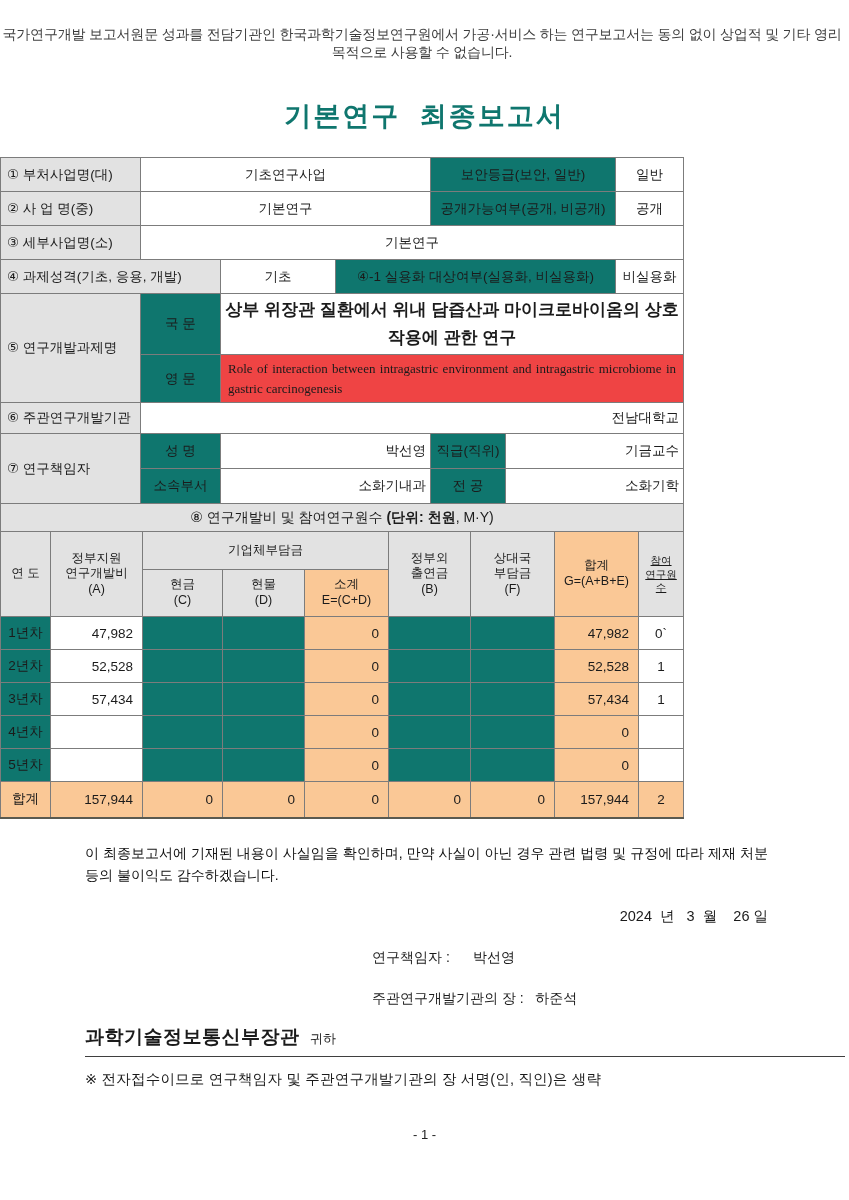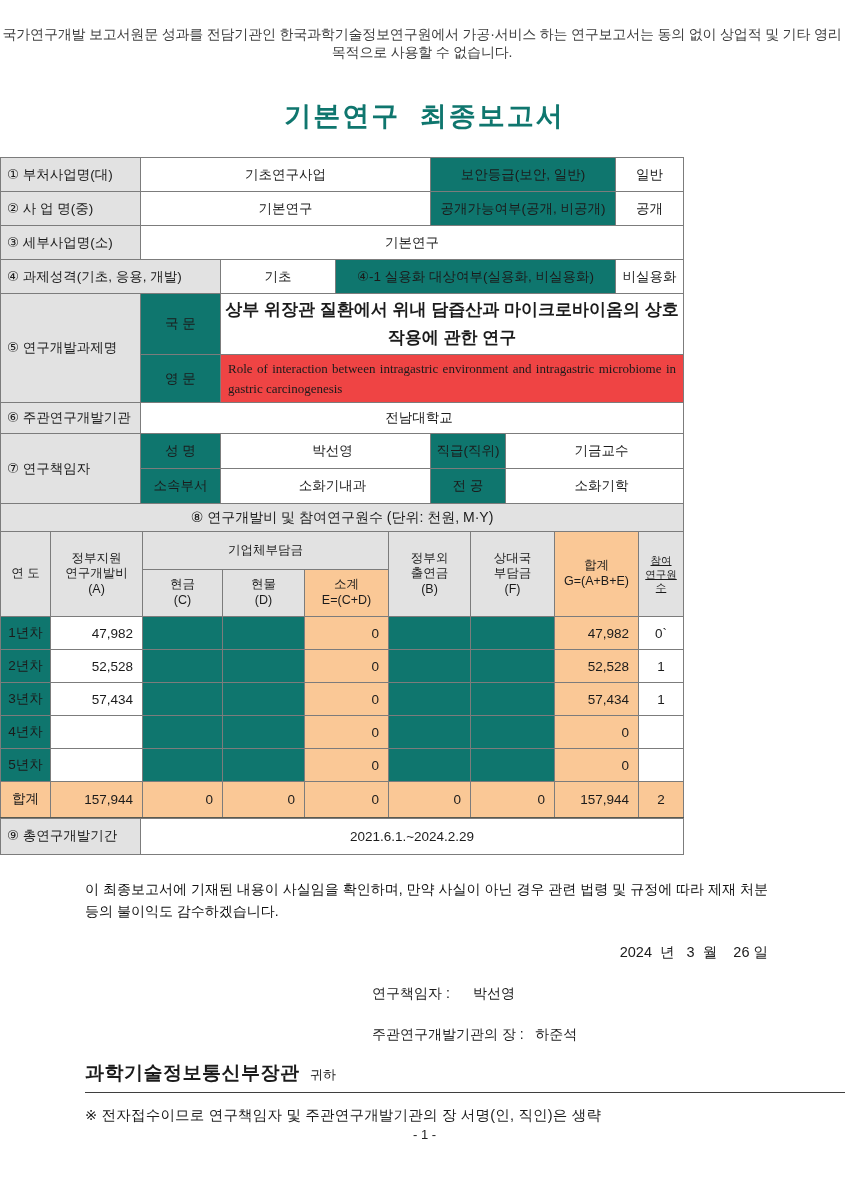--- a/index.html
+++ b/index.html
@@ -10,34 +10,34 @@
   .doc-title { text-align:center; font-size:27px; font-weight:bold; letter-spacing:2px; word-spacing:10px; margin-top:36px; color:#0f766e; }
 
   .content { width:683px; }
   table { border-collapse:collapse; table-layout:fixed; width:683px; margin-top:-1px; }
   td { border:1px solid #7c7c7c; font-size:13.5px; padding:2px 4px; vertical-align:middle; overflow:hidden; }
 
   .bg-g { background:#0f766e; }
   .bg-o { background:#fac896; }
   .lbl { text-align:left; padding-left:6px; background:#e2e2e2; }
   .c { text-align:center; }
-  .l { text-align:center; padding-left:18px; }
+  .l { text-align:right; padding-left:18px; }
   .r { text-align:right; padding-right:9px; }
   .pre { white-space:pre-line; }
 
   .h34 { height:34px; } .h58 { height:58px; } .h46 { height:46px; }
   .h31 { height:31px; } .h35 { height:35px; } .h28 { height:28px; }
   .h38 { height:38px; } .h47 { height:47px; } .h33 { height:33px; }
   .h36 { height:36px; }
 
   .kor-title { font-size:17px; font-weight:bold; text-align:center; line-height:1.65; background:#fff; }
   .eng-title { font-family:"Liberation Serif","DejaVu Serif",serif; font-size:13px; text-align:justify; line-height:1.5; padding:4px 7px; background:#ef4444; }
 
   .section-hdr { text-align:center; font-size:14px; background:#e2e2e2; }
-  .section-hdr b { font-weight:normal; }
+  .section-hdr b { font-weight:bold; }
   .bt-hdr { text-align:center; font-size:12.5px; line-height:1.25; background:#e2e2e2; }
   .bt-hdr.bg-o { background:#fac896; }
   tr.total td { background:#fac896; border-bottom:2px solid #5a5a50; }
 
   .statement { width:683px; margin:23px 0 0 85px; font-size:14px; line-height:1.6; text-align:justify; color:#111; }
   .sig-date { margin-top:21px; width:683px; margin-left:85px; text-align:right; text-indent:52px; font-size:14.5px; white-space:pre; }
   .sig-line { margin-left:372px; margin-top:23px; font-size:14px; white-space:pre; }
   .recipient-line { margin:16px 0 0 85px; }
   .recipient { font-size:19px; font-weight:bold; letter-spacing:0.5px; }
   .recipient-suffix { font-size:13px; margin-left:6px; }
@@ -220,32 +220,20 @@
       <td class="r">0</td>
       <td class="r">0</td>
       <td class="r">0</td>
       <td class="r">0</td>
       <td class="r">157,944</td>
       <td class="c">2</td>
     </tr>
   </tbody>
     </table>
 
-  <table>
-    <colgroup>
-        <col style="width:140px">
-        <col style="width:543px">
-      </colgroup>
-    <tbody>
-        <tr class="h36">
-      <td class="lbl">⑨ 총연구개발기간</td>
-      <td class="c">2021.6.1.~2024.2.29</td>
-    </tr>
-  </tbody>
-    </table>
 </div>
 
 <p class="statement">이 최종보고서에 기재된 내용이 사실임을 확인하며, 만약 사실이 아닌 경우 관련 법령 및 규정에 따라 제재 처분 등의 불이익도 감수하겠습니다.</p>
 
 <div class="sig-date">2024  년   3  월    26 일</div>
 <div class="sig-line">연구책임자 :      박선영</div>
 <div class="sig-line">주관연구개발기관의 장 :   하준석</div>
 
 <div class="recipient-line">
   <span class="recipient">과학기술정보통신부장관</span>

